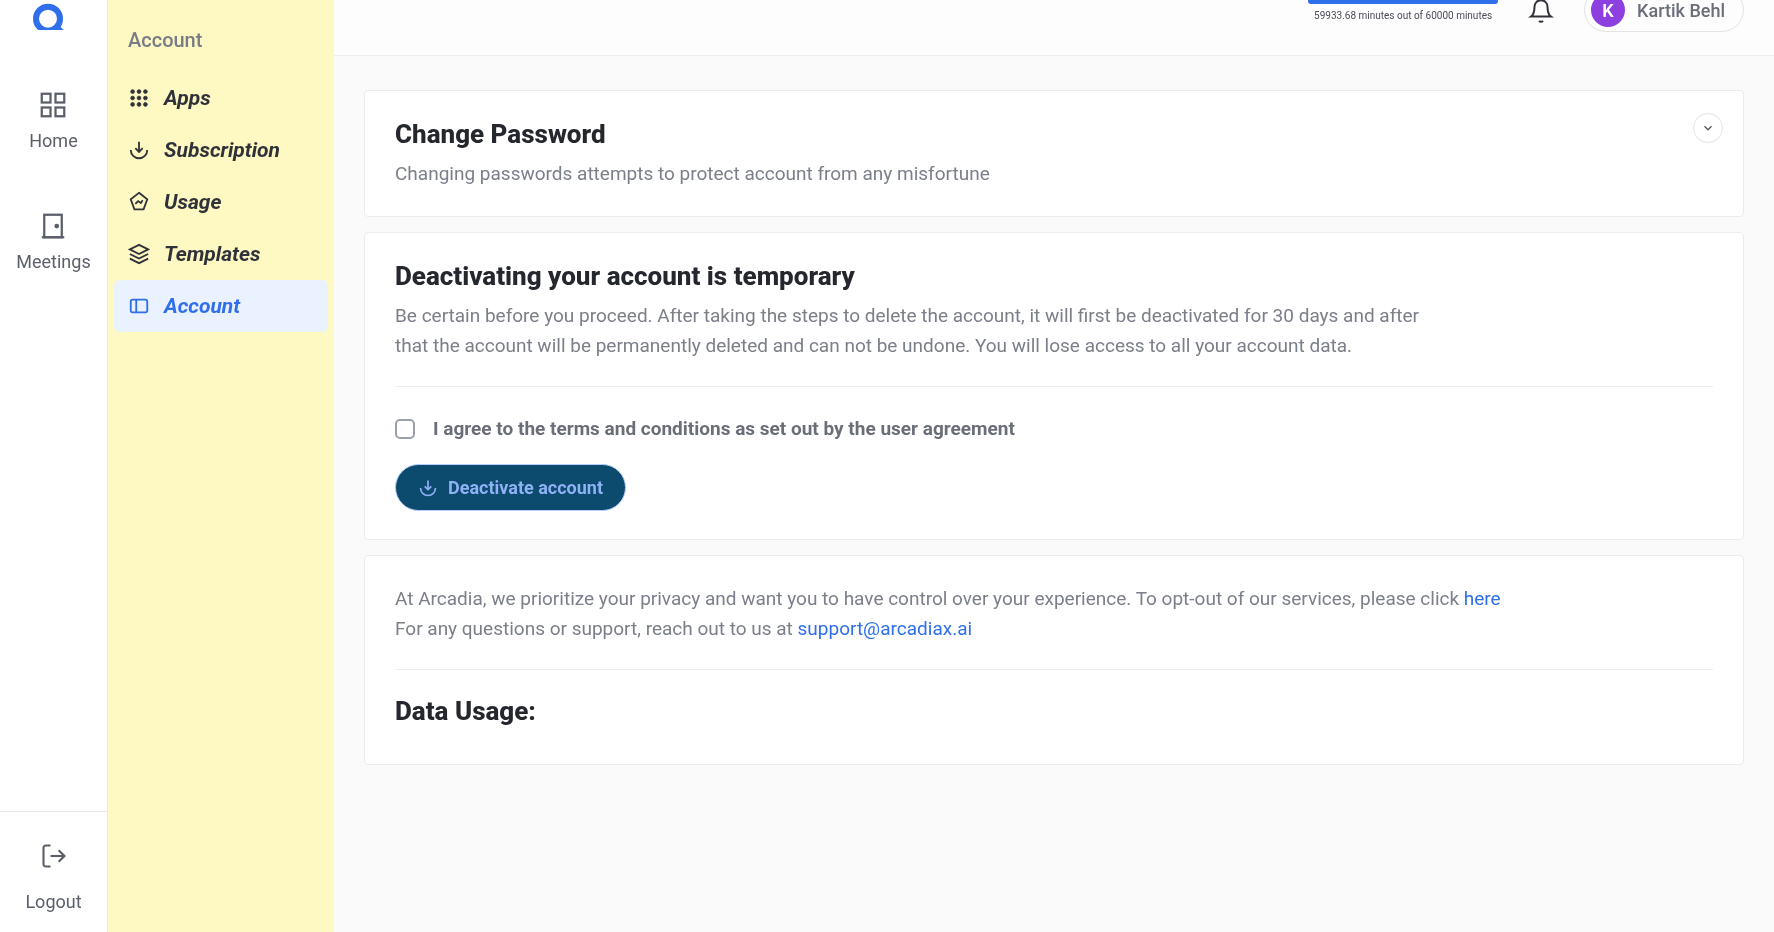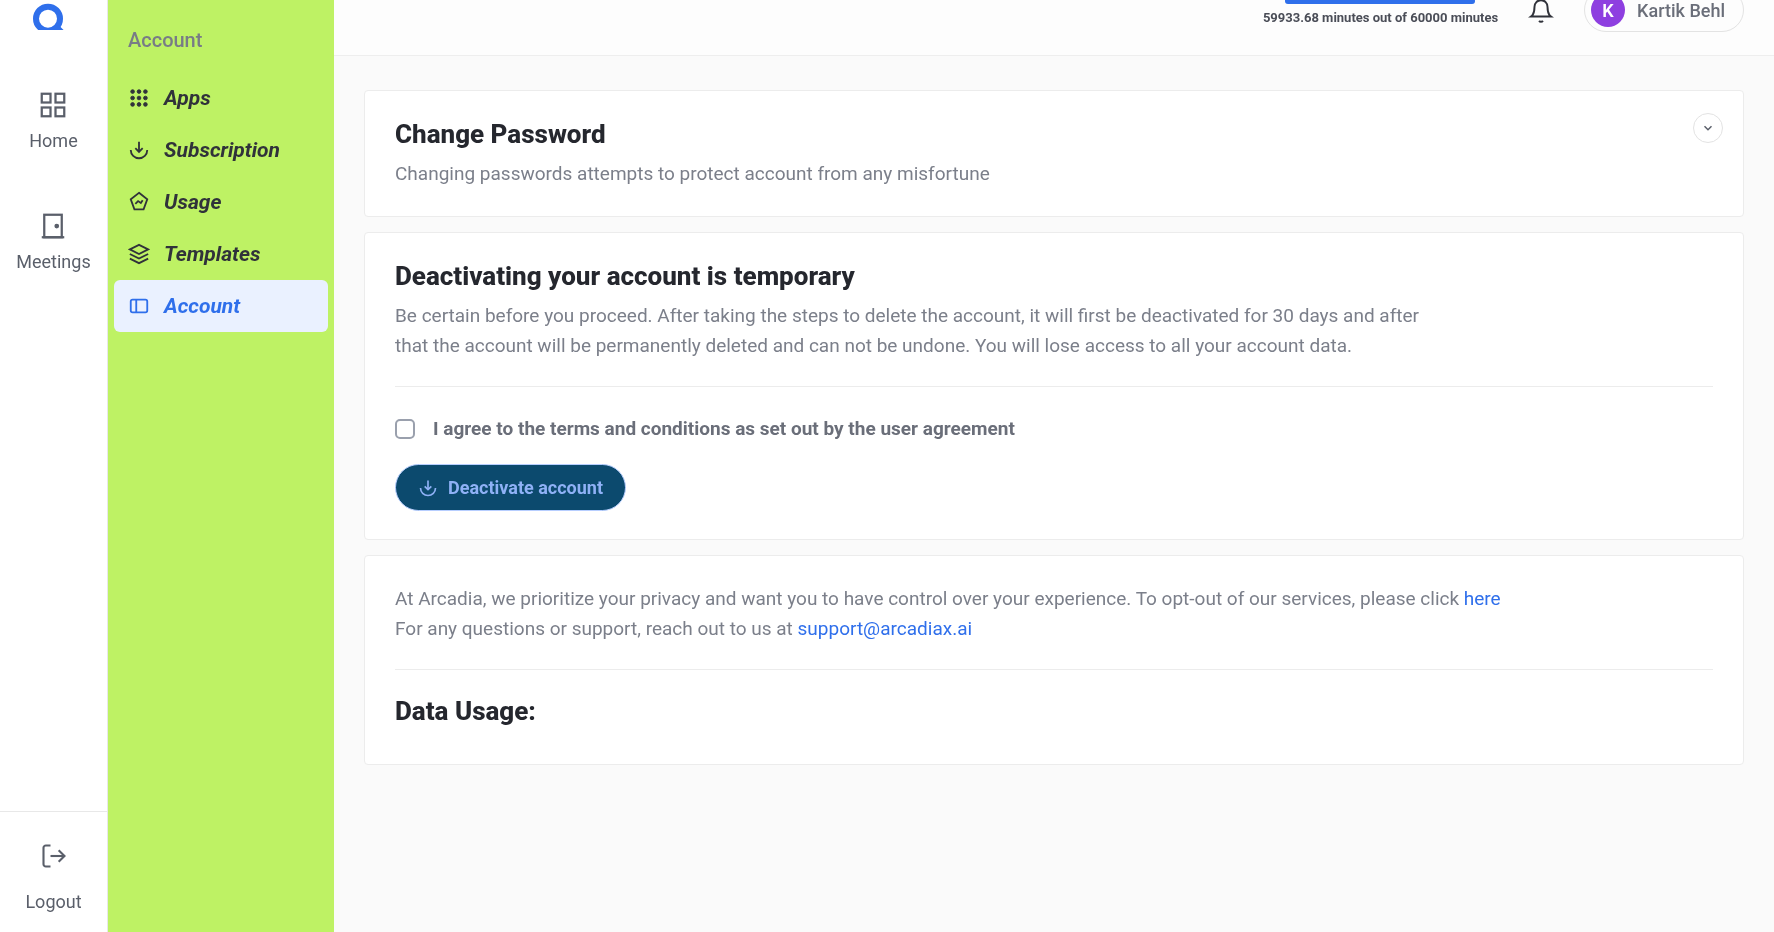--- a/index.html
+++ b/index.html
@@ -61,21 +61,21 @@
       width: 100%;
       display: flex;
       flex-direction: column;
       align-items: center;
       gap: 21px;
       border-top: 1px solid #e8e8e8;
       padding-top: 30px;
     }
     .sub-sidebar {
       width: 226px;
-      background: #bef264;
+      background: #fef9c3;
       padding: 18px 0 0 0;
     }
     .sub-title {
       font-size: 20px;
       color: #787c86;
       padding: 10px 20px 20px 20px;
       font-weight: 500;
     }
     .sub-list {
       display: flex;
@@ -131,23 +131,23 @@
       background: #e0e8ff;
       border-radius: 3px;
       overflow: hidden;
     }
     .quota-fill {
       height: 100%;
       background: #2f6feb;
       width: 99.8%;
     }
     .quota-text {
-      font-size: 13px;
+      font-size: 10px;
       color: #4a4d57;
-      font-weight: 700;
+      font-weight: 400;
       margin-top: 6px;
       text-align: center;
     }
     .bell-wrap {
       margin-top: -2px;
     }
     .user-pill {
       display: flex;
       align-items: center;
       gap: 12px;

